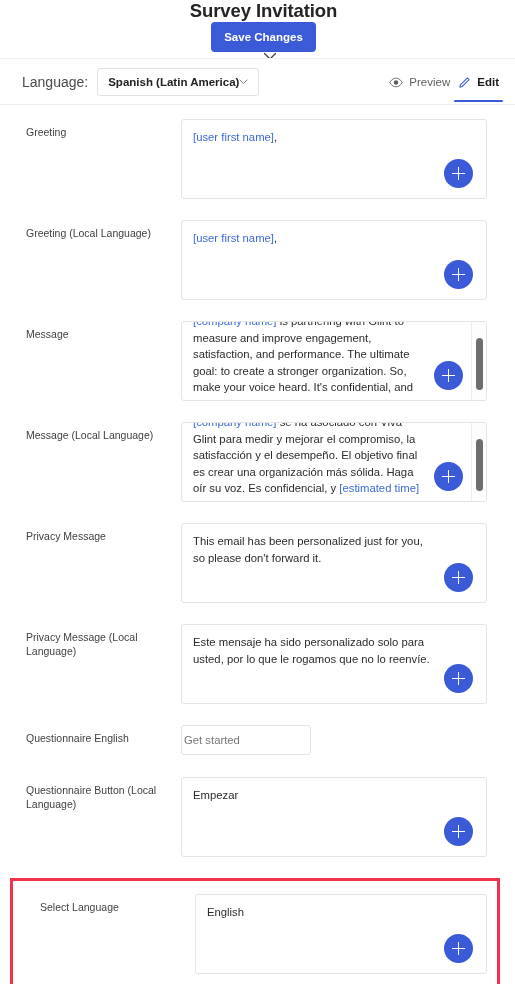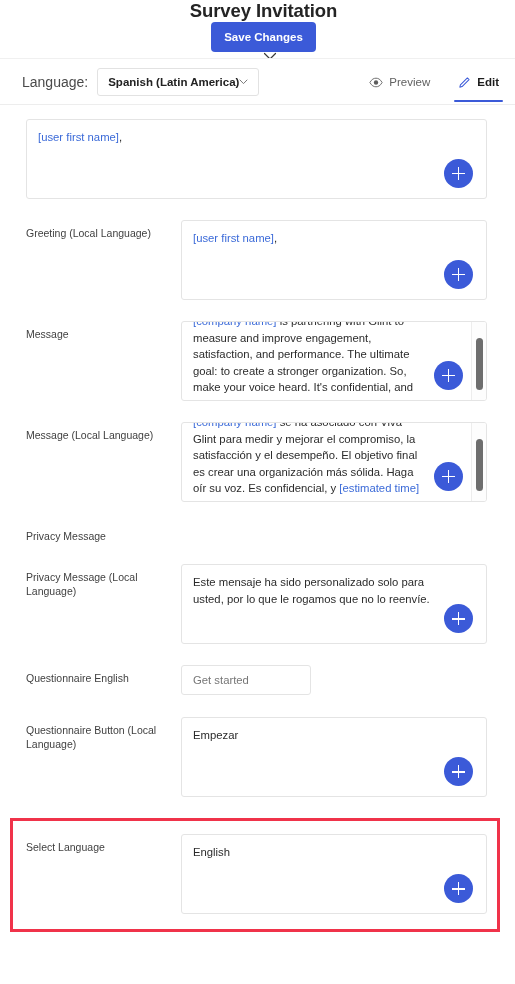--- a/index.html
+++ b/index.html
@@ -83,21 +83,21 @@
   .lang-select-text {
     font-size: 11.5px;
     font-weight: 700;
     color: #222;
     white-space: nowrap;
   }
   .chev { color: #777; font-size: 9px; line-height: 1; }
 
   .toolbar-spacer { flex: 1; }
 
-  .tabs { display: flex; align-items: center; gap: 24px; height: 100%; }
+  .tabs { display: flex; align-items: center; gap: 4px; height: 100%; }
   .tab {
     position: relative;
     display: flex;
     align-items: center;
     gap: 6px;
     height: 100%;
     cursor: pointer;
     padding: 0 2px;
   }
   .tab-text { font-size: 11.5px; color: #616161; }
@@ -204,21 +204,21 @@
 
   
   .field-small {
     border: 1px solid #e4e4e4;
     border-radius: 3px;
     background: #fff;
     height: 30px;
     width: 130px;
     display: flex;
     align-items: center;
-    padding: 0 11px;
+    padding: 0 2px;
   }
   .field-small-text { font-size: 11.3px; color: #767676; }
 
   
   .highlight-box {
     position: absolute;
     left: 10px;
     right: 15px;
     border: 3px solid #f0334a;
     pointer-events: none;
@@ -269,20 +269,21 @@
         </svg>
       </span>
       <span class="tab-text">Edit</span>
     </div>
   </div>
 </div>
 
 <div class="form">
 
   <div class="row">
+    <div class="row-label">Greeting</div>
     <div class="field-wrap">
       <div class="field">
         <div class="field-text"><span class="token">[user first name]</span><span>,</span></div>
       </div>
       <button class="fab">
           <span class="fab-plus"></span>
         </button>
     </div>
   </div>
 
@@ -323,20 +324,28 @@
         </div>
       </div>
       <button class="fab shifted">
           <span class="fab-plus"></span>
         </button>
     </div>
   </div>
 
   <div class="row">
     <div class="row-label">Privacy Message</div>
+    <div class="field-wrap">
+      <div class="field">
+        <div class="field-text">This email has been personalized just for you, so please don't forward it.</div>
+      </div>
+      <button class="fab">
+          <span class="fab-plus"></span>
+        </button>
+    </div>
   </div>
 
   <div class="row">
     <div class="row-label">Privacy Message (Local Language)</div>
     <div class="field-wrap">
       <div class="field">
         <div class="field-text">Este mensaje ha sido personalizado solo para usted, por lo que le rogamos que no lo reenvíe.</div>
       </div>
       <button class="fab">
           <span class="fab-plus"></span>
@@ -360,21 +369,21 @@
         <div class="field-text">Empezar</div>
       </div>
       <button class="fab">
           <span class="fab-plus"></span>
         </button>
     </div>
   </div>
 
   <div class="row highlighted" style="padding-top:16px;padding-bottom:18px;margin-bottom:0;">
     <div class="highlight-box" style="top:0;bottom:0;"></div>
-    <div class="row-label" style="padding-top:6px;">Select Language</div>
+    <div class="row-label" style="padding-top:6px;margin-left:14px;">Select Language</div>
     <div class="field-wrap">
       <div class="field">
         <div class="field-text">English</div>
       </div>
       <button class="fab">
           <span class="fab-plus"></span>
         </button>
     </div>
   </div>
 

